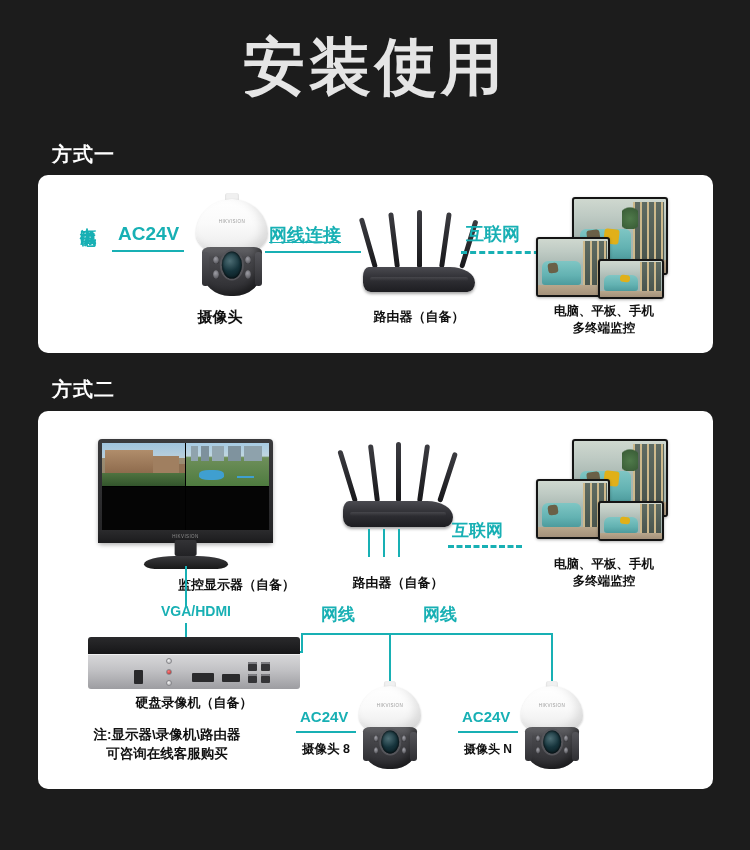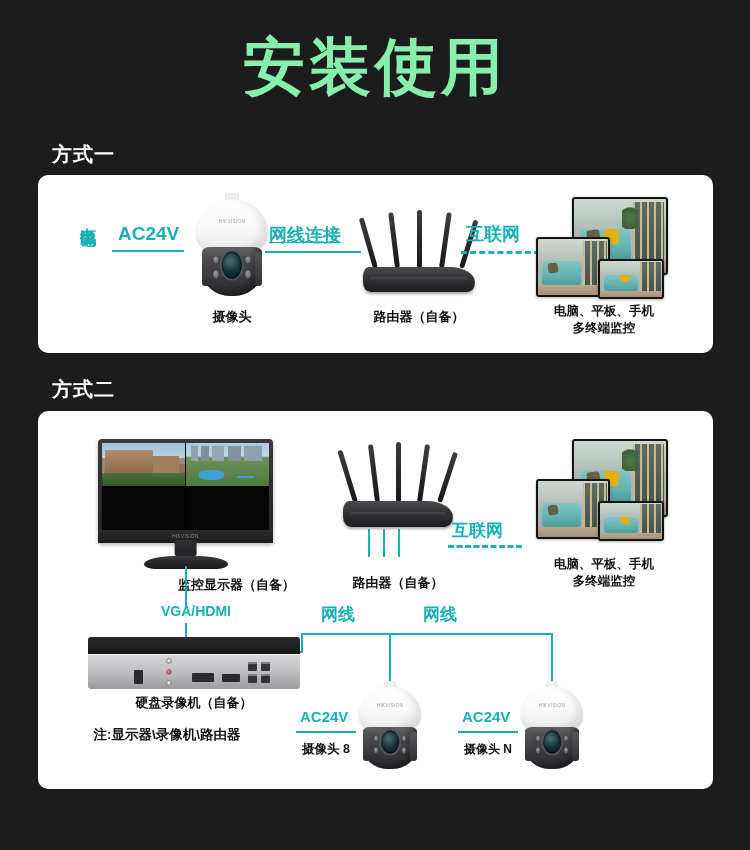--- a/index.html
+++ b/index.html
@@ -7,21 +7,21 @@
     width:750px;height:850px;
     background:#1c1c1c;
     font-family:"Liberation Sans","DejaVu Sans",sans-serif;
     overflow:hidden;position:relative;
   }
   .page{position:relative;width:750px;height:850px;}
 
   
   .title{
     position:absolute;left:0;top:32px;width:750px;
-    text-align:center;color:#86efac;
+    text-align:center;color:#e5e5e5;
     font-size:62px;font-weight:bold;letter-spacing:4px;
     line-height:70px;
   }
 
   
   .sect-label{
     position:absolute;color:#ffffff;font-size:20px;font-weight:bold;
     letter-spacing:1px;
   }
   #sect1{left:52px;top:141px;}
@@ -268,21 +268,21 @@
       </div>
       <div class="body"></div>
       <div class="side" style="left:11%;"></div>
       <div class="side" style="right:11%;"></div>
       <div class="ir" style="left:26%;top:56%;"></div>
       <div class="ir" style="left:26%;top:69%;"></div>
       <div class="ir" style="right:26%;top:56%;"></div>
       <div class="ir" style="right:26%;top:69%;"></div>
       <div class="lens"></div>
     </div>
-    <div class="lbl-black" style="left:144px;top:133px;width:100px;font-size:13px;">摄像头</div>
+    <div class="lbl-black" style="left:132px;top:133px;width:100px;font-size:15px;">摄像头</div>
 
     <div class="lbl-teal" style="left:231px;top:48px;font-size:18px;text-decoration:underline;">网线连接</div>
     <div class="hline" style="left:227px;top:76px;width:96px;"></div>
 
     <div class="router" style="left:325px;top:32px;width:112px;height:85px;">
       <div class="ant" style="left:10px;height:52px;transform:rotate(-16deg);"></div>
       <div class="ant" style="left:32px;height:56px;transform:rotate(-7deg);"></div>
       <div class="ant" style="left:54px;height:58px;transform:rotate(0deg);"></div>
       <div class="ant" style="left:76px;height:56px;transform:rotate(8deg);"></div>
       <div class="ant" style="left:96px;height:50px;transform:rotate(17deg);"></div>
@@ -462,20 +462,21 @@
       <div class="ir" style="left:26%;top:69%;"></div>
       <div class="ir" style="right:26%;top:56%;"></div>
       <div class="ir" style="right:26%;top:69%;"></div>
       <div class="lens"></div>
     </div>
     <div class="lbl-teal" style="left:424px;top:297px;font-size:15px;">AC24V</div>
     <div class="underline" style="left:420px;top:320px;width:60px;"></div>
     <div class="lbl-black" style="left:410px;top:330px;width:80px;font-size:12px;">摄像头 N</div>
 
     <div class="lbl-black" style="left:14px;top:315px;width:230px;font-size:13.5px;text-align:center;">注:显示器\录像机\路由器</div>
+    <div class="lbl-black" style="left:14px;top:334px;width:230px;font-size:13.5px;text-align:center;">可咨询在线客服购买</div>
   </div>
 
   <div class="footer">
     
     
   </div>
 
 </div>
 
 </body></html>

